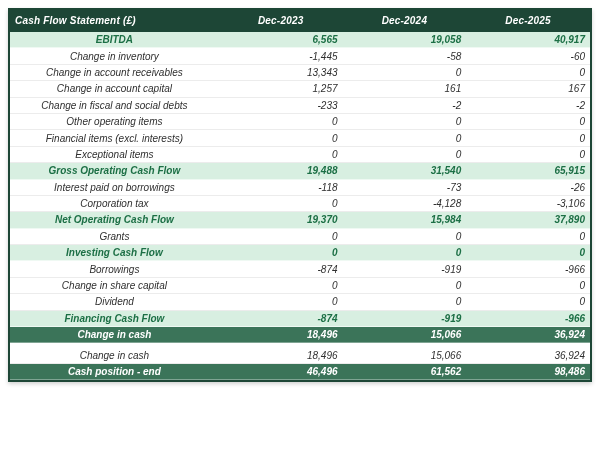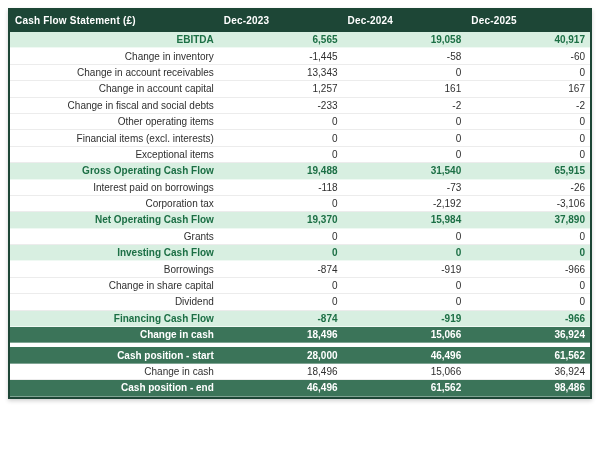--- a/index.html
+++ b/index.html
@@ -11,33 +11,33 @@
   }
   *{box-sizing:border-box;margin:0;padding:0;}
   html,body{width:600px;height:459px;background:var(--page-bg);overflow:hidden;
     font-family:"Liberation Sans", sans-serif;}
   .table-wrap{
     position:absolute;left:8px;top:8px;width:584px;
     border:2px solid var(--border);
     box-shadow:0 2px 4px rgba(0,0,0,0.18);
     background:#fff;
   }
-  table{border-collapse:collapse;width:100%;table-layout:fixed;}
+  table{border-collapse:collapse;width:100%;table-layout:fixed;font-style:italic;}
   col.c-label{width:36%;}
   col.c-num{width:21.333%;}
   th,td{font-size:10px;line-height:12px;vertical-align:middle;
     white-space:nowrap;overflow:hidden;}
   thead th{
     background:var(--header-bg);color:var(--header-text);
     font-weight:bold;height:22px;padding:0 5px;letter-spacing:.2px;
   }
   thead th.label{text-align:left;}
-  thead th.num{text-align:left;}
+  thead th.num{text-align:center;}
   tbody td{height:16.4px;padding:0 5px;}
-  td.label{text-align:right;}
+  td.label{text-align:center;}
   td.num{text-align:right;}
   tr.normal td{background:#ffffff;color:var(--normal-text);font-weight:normal;
     box-shadow:inset 0 -1px 0 var(--row-line);}
   tr.subtotal td{background:var(--subtotal-bg);color:var(--subtotal-text);
     font-weight:bold;box-shadow:inset 0 -1px 0 rgba(255,255,255,0.6);}
   tr.total td{background:var(--total-bg);color:var(--total-text);
     font-weight:bold;box-shadow:inset 0 -1px 0 rgba(255,255,255,0.35);}
   tr.gap td{background:#ffffff;height:4px;box-shadow:none;padding:0;}
 </style>
 </head>
@@ -116,21 +116,21 @@
         </tr>
         <tr class="normal">
           <td class="label">Interest paid on borrowings</td>
           <td class="num">-118</td>
           <td class="num">-73</td>
           <td class="num">-26</td>
         </tr>
         <tr class="normal">
           <td class="label">Corporation tax</td>
           <td class="num">0</td>
-          <td class="num">-2,192</td>
+          <td class="num">-4,128</td>
           <td class="num">-3,106</td>
         </tr>
         <tr class="subtotal">
           <td class="label">Net Operating Cash Flow</td>
           <td class="num">19,370</td>
           <td class="num">15,984</td>
           <td class="num">37,890</td>
         </tr>
         <tr class="normal">
           <td class="label">Grants</td>
@@ -174,26 +174,20 @@
           <td class="num">15,066</td>
           <td class="num">36,924</td>
         </tr>
       </tbody>
     <tbody>
       <tr class="gap">
         <td colspan="4"></td>
       </tr>
     </tbody>
     <tbody id="section-cash-position">
-        <tr class="total">
-          <td class="label">Cash position - start</td>
-          <td class="num">28,000</td>
-          <td class="num">46,496</td>
-          <td class="num">61,562</td>
-        </tr>
         <tr class="normal">
           <td class="label">Change in cash</td>
           <td class="num">18,496</td>
           <td class="num">15,066</td>
           <td class="num">36,924</td>
         </tr>
         <tr class="total">
           <td class="label">Cash position - end</td>
           <td class="num">46,496</td>
           <td class="num">61,562</td>

